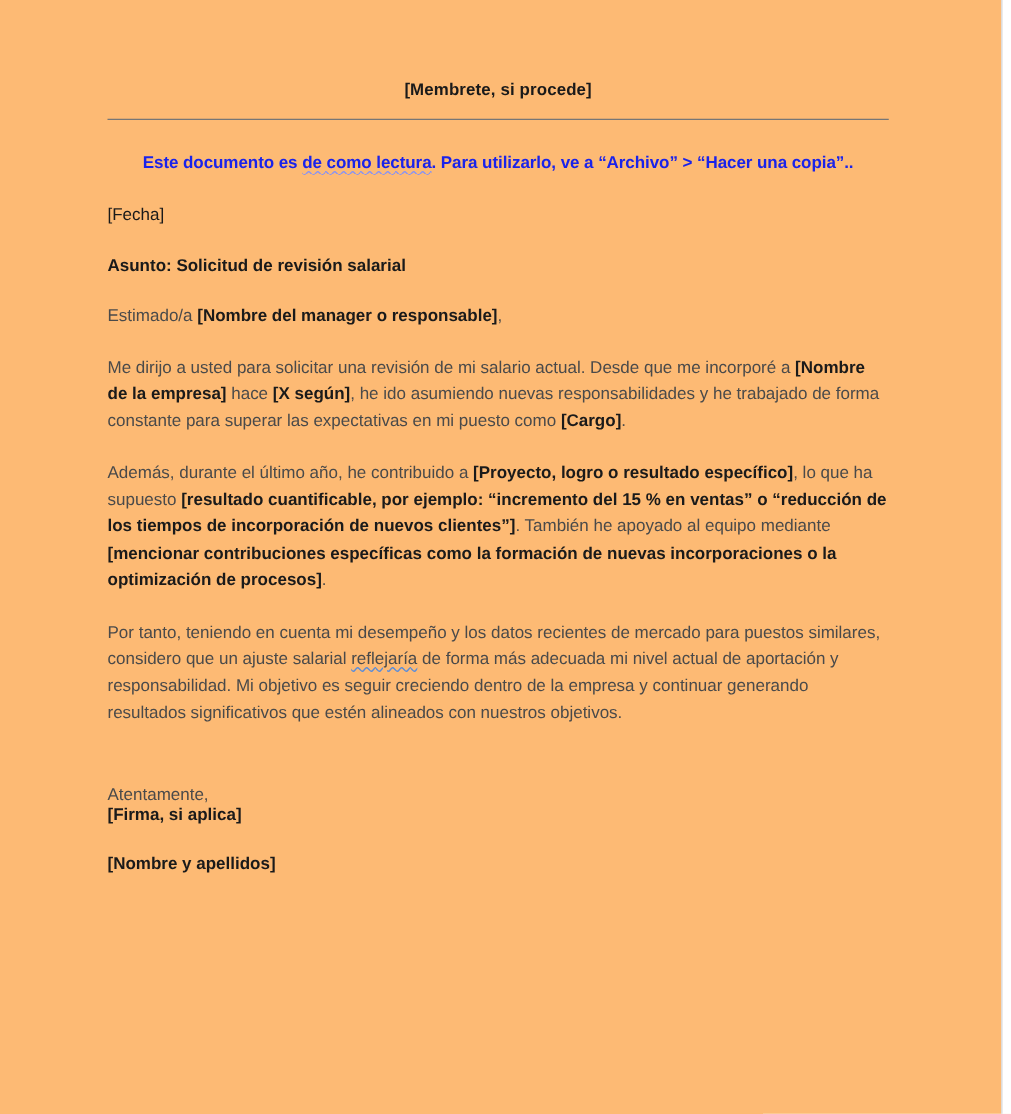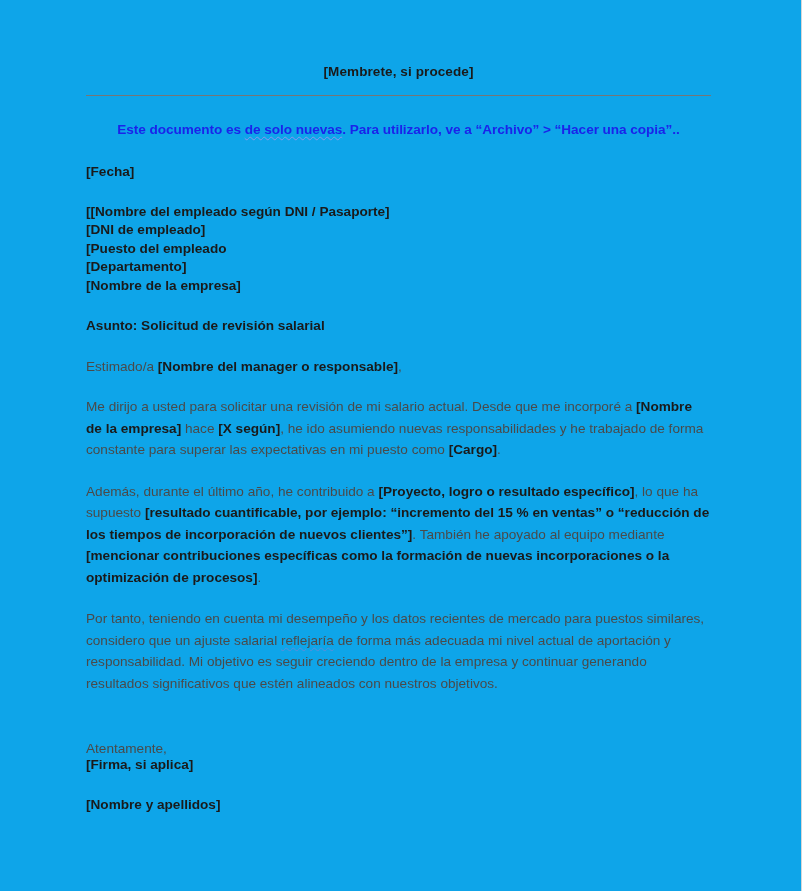--- a/index.html
+++ b/index.html
@@ -24,21 +24,21 @@
     height: 891px;
     background: #d6d6d6;
   }
 
   .page {
     position: absolute;
     top: 0;
     left: 0;
     width: 801px;
     height: 891px;
-    background: #0ea5e9;
+    background: #fdba74;
     box-sizing: border-box;
   }
 
   .content {
     position: absolute;
     left: 86px;
     top: 0;
     width: 625px;
   }
 
@@ -74,21 +74,21 @@
     text-decoration-thickness: 1px;
     text-underline-offset: 2px;
   }
 
   
   .block {
     color: #1a1a1a;
     font-size: 13.6px;
     line-height: 18.5px;
   }
-  .b-date     { margin-top: 26px;  font-weight: bold; }
+  .b-date     { margin-top: 26px;  font-weight: normal; }
   .b-recip    { margin-top: 21px;  font-weight: bold; }
   .b-subject  { margin-top: 22px;  font-weight: bold; }
   .b-greeting { margin-top: 22px;  font-weight: normal; color: #4a4a4a; }
   .b-greeting b { color: #1a1a1a; text-align: right; }
 
   .para {
     margin-top: 20px;
     font-size: 13.6px;
     line-height: 21.5px;
     color: #4a4a4a;
@@ -113,32 +113,25 @@
 </head>
 <body>
 
 <div class="page">
   <div class="content">
 
     <div class="letterhead">[Membrete, si procede]</div>
     <hr class="rule">
 
     <div class="notice">
-      <span>Este documento es </span><span class="sp-red">de solo nuevas</span><span>. Para utilizarlo, ve a “Archivo” &gt; “Hacer una copia”..</span>
+      <span>Este documento es </span><span class="sp-red">de como lectura</span><span>. Para utilizarlo, ve a “Archivo” &gt; “Hacer una copia”..</span>
     </div>
 
     <div class="block b-date">[Fecha]</div>
 
-    <div class="block b-recip">
-      <span class="line">[[Nombre del empleado según DNI / Pasaporte]</span>
-      <span class="line">[DNI de empleado]</span>
-      <span class="line">[Puesto del empleado</span>
-      <span class="line">[Departamento]</span>
-      <span class="line">[Nombre de la empresa]</span>
-    </div>
 
     <div class="block b-subject">Asunto: Solicitud de revisión salarial</div>
 
     <div class="block b-greeting"><span>Estimado/a </span><b>[Nombre del manager o responsable]</b><span>,</span></div>
 
     <p class="para"><span>Me dirijo a usted para solicitar una revisión de mi salario actual. Desde que me incorporé a </span><b>[Nombre de la empresa]</b><span> hace </span><b>[X según]</b><span>, he ido asumiendo nuevas responsabilidades y he trabajado de forma constante para superar las expectativas en mi puesto como </span><b>[Cargo]</b><span>.</span></p>
 
     <p class="para"><span>Además, durante el último año, he contribuido a </span><b>[Proyecto, logro o resultado específico]</b><span>, lo que ha supuesto </span><b>[resultado cuantificable, por ejemplo: “incremento del 15 % en ventas” o “reducción de los tiempos de incorporación de nuevos clientes”]</b><span>. También he apoyado al equipo mediante </span><b>[mencionar contribuciones específicas como la formación de nuevas incorporaciones o la optimización de procesos]</b><span>.</span></p>
 
     <p class="para"><span>Por tanto, teniendo en cuenta mi desempeño y los datos recientes de mercado para puestos similares, considero que un ajuste salarial </span><span class="sp-blue">reflejaría</span><span> de forma más adecuada mi nivel actual de aportación y responsabilidad. Mi objetivo es seguir creciendo dentro de la empresa y continuar generando resultados significativos que estén alineados con nuestros objetivos.</span></p>

